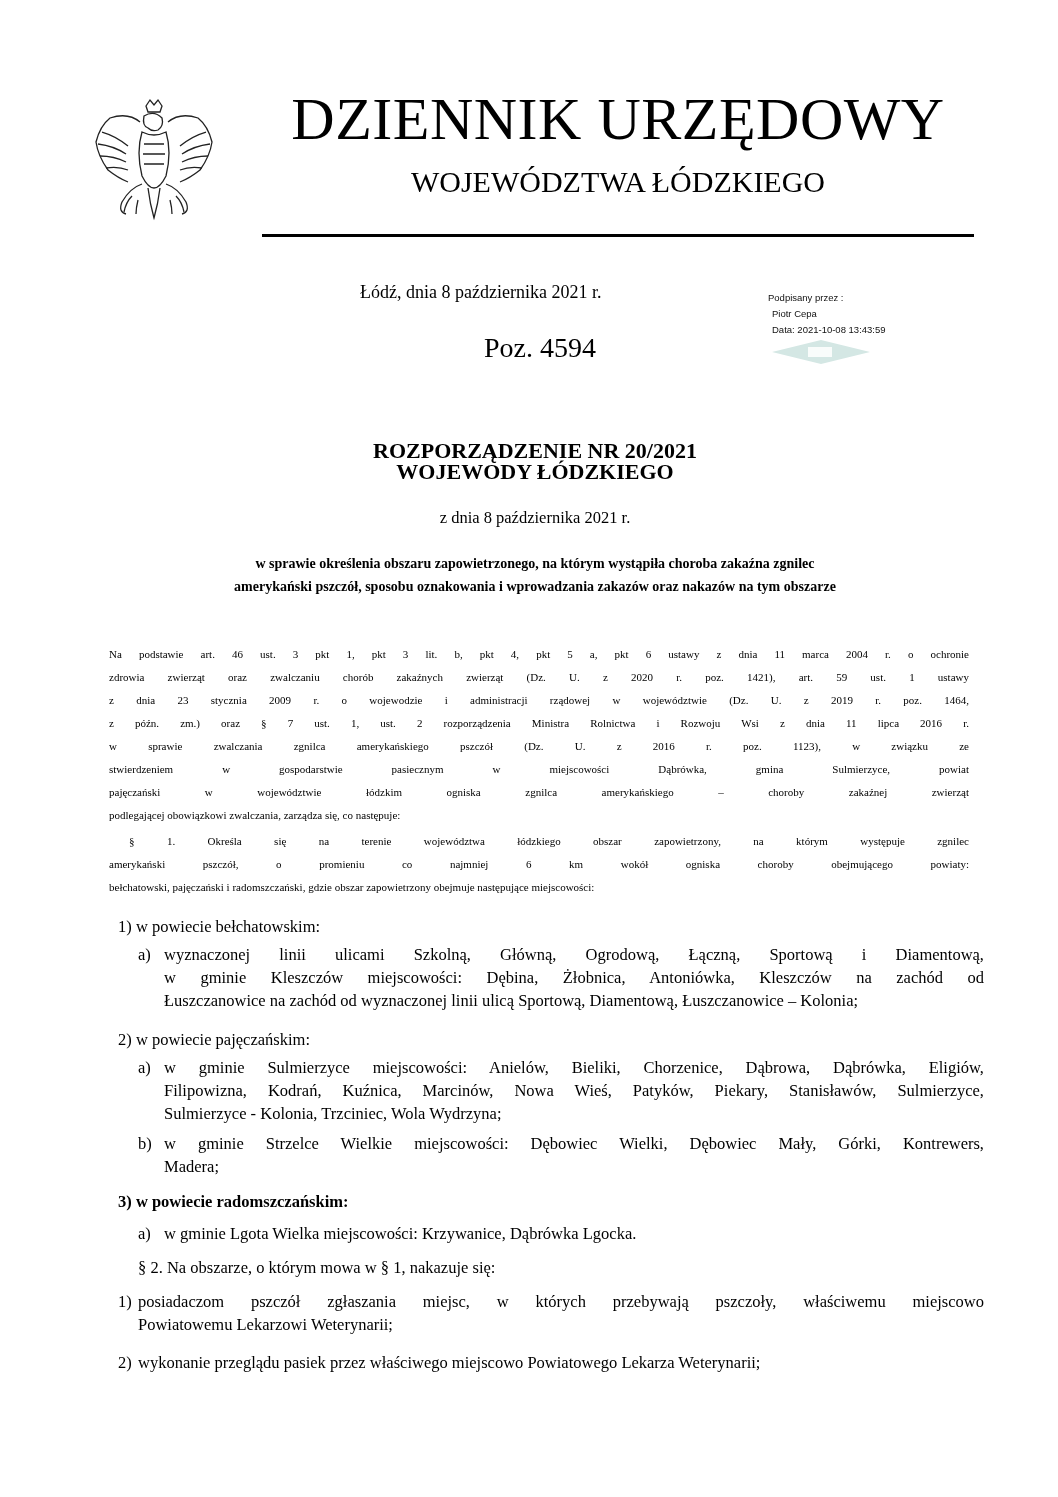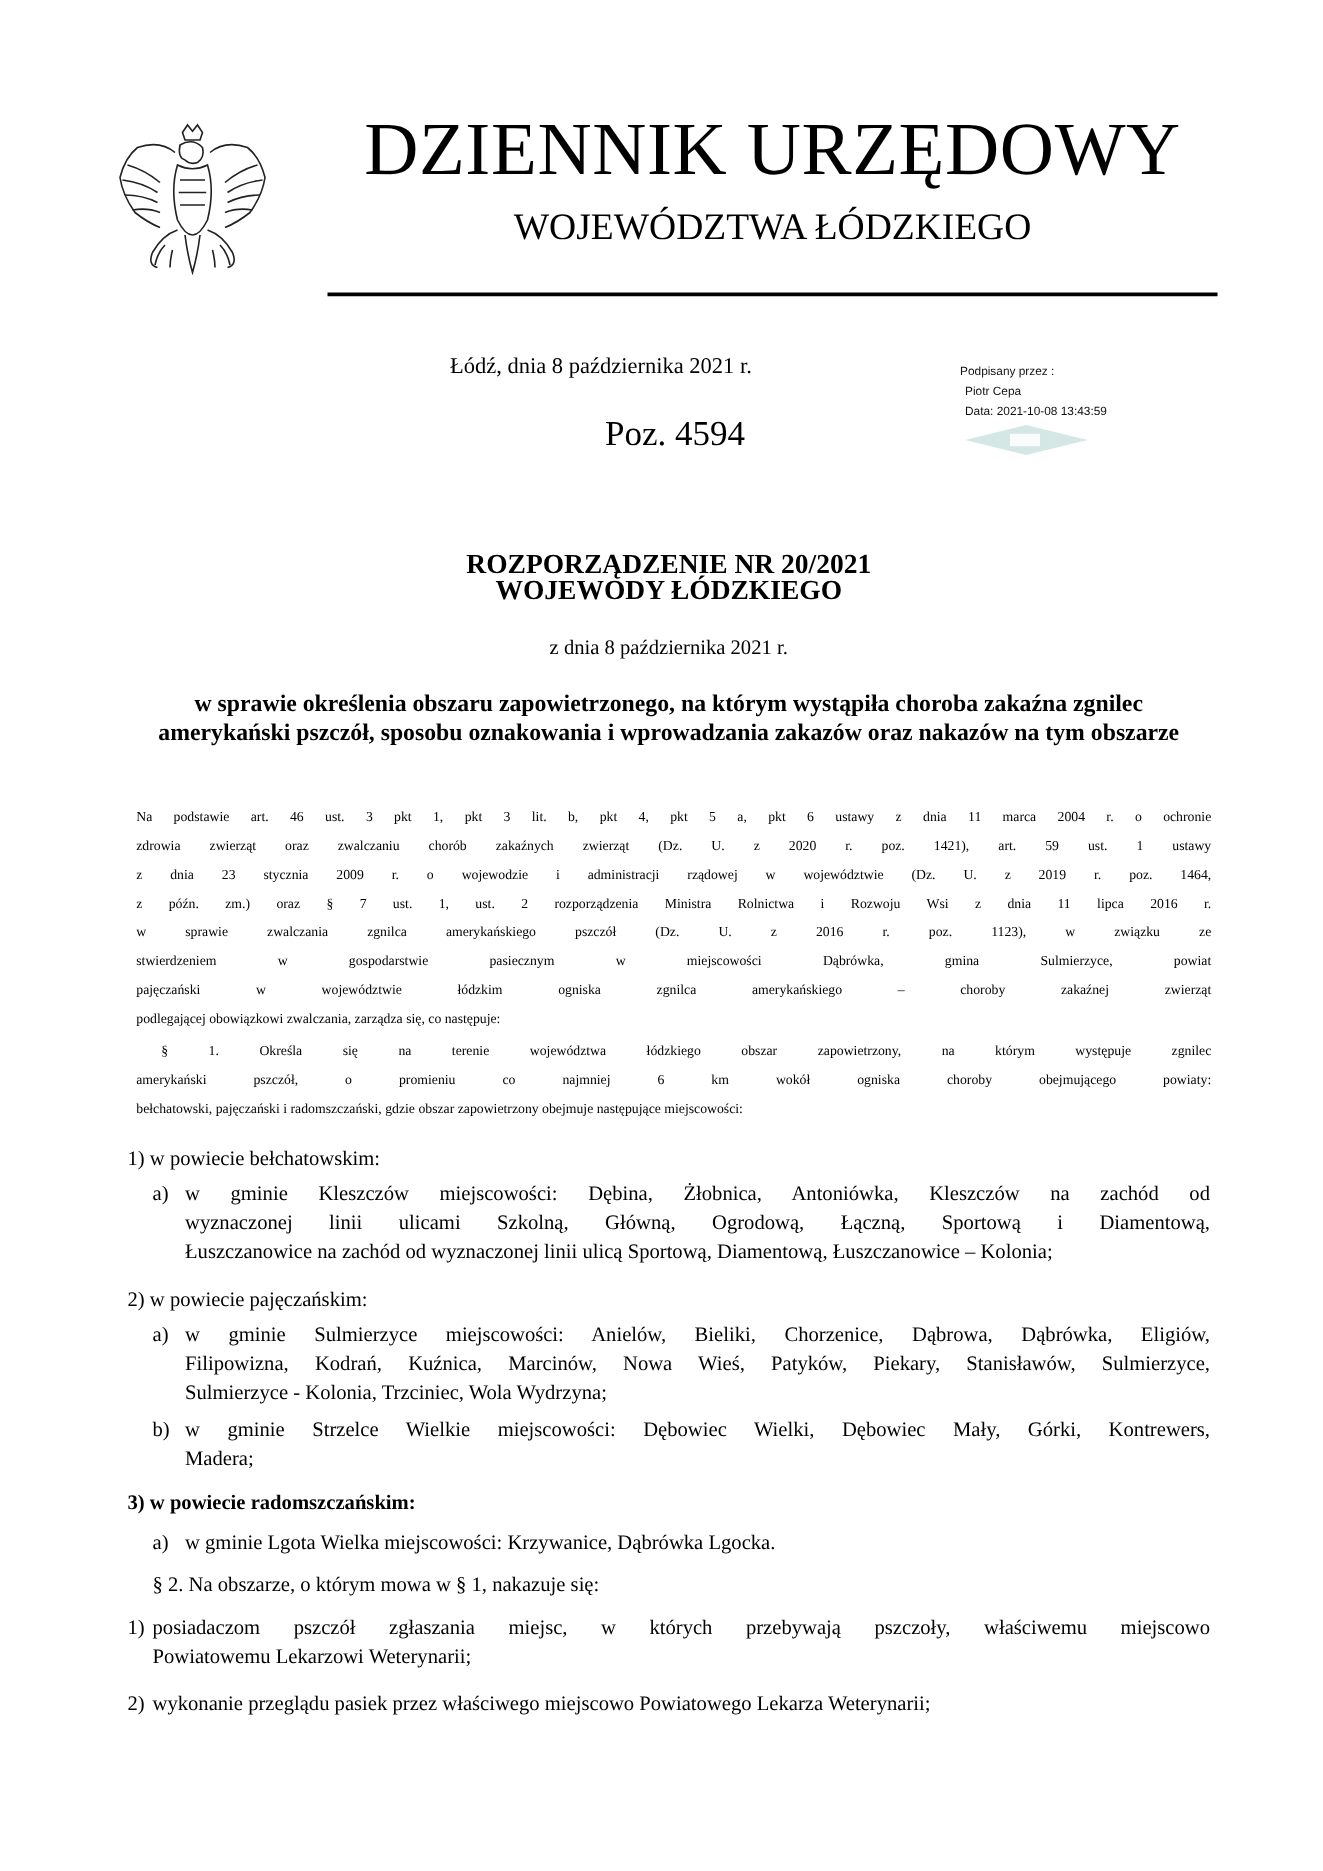--- a/index.html
+++ b/index.html
@@ -10,25 +10,25 @@
   .title2{left:262px;top:160px;width:712px;text-align:center;font-size:30px;line-height:44px;}
   .rule{left:262px;top:234px;width:712px;height:3px;background:#000;}
   .date{left:360px;top:282px;width:360px;text-align:left;font-size:18px;}
   .poz{left:360px;top:332px;width:360px;text-align:center;font-size:28px;}
   .sig{left:768px;top:290px;font-family:"Liberation Sans","DejaVu Sans",sans-serif;font-size:9.5px;line-height:16px;color:#111;}
   .sig .name{padding-left:4px;}
   .sig .dt{padding-left:4px;}
   .sig-logo{left:772px;top:340px;width:98px;height:24px;}
   .rz{left:100px;top:440px;width:870px;text-align:center;font-weight:bold;font-size:22px;line-height:21px;}
   .zdnia{left:100px;top:508px;width:870px;text-align:center;font-size:16.5px;}
-  .subj{left:100px;top:552px;width:870px;text-align:center;font-weight:bold;font-size:19px;line-height:23px;}
+  .subj{left:100px;top:552px;width:870px;text-align:center;font-weight:bold;font-size:14px;line-height:23px;}
   .body{left:109px;width:860px;font-size:11px;line-height:23px;text-align:justify;}
   .line{white-space:nowrap;display:block;text-align:justify;text-align-last:justify;}
   .line.last{text-align-last:left;}
-  .item{position:absolute;font-size:16.5px;line-height:23px;}
+  .item{position:absolute;font-size:16.5px;line-height:23px;margin-left:16px;}
   .lbl{position:absolute;}
   .txt{position:absolute;text-align:justify;}
 </style>
 </head>
 <body>
 
 <div class="abs emblem">
   <svg width="132" height="140" viewBox="0 0 132 140">
     <g fill="none" stroke="#222" stroke-width="1.3">
       <path d="M58 14 l4 -6 l4 5 l4 -5 l4 6 l-2 6 h-12 z"></path>
@@ -92,22 +92,22 @@
   <span class="line last">bełchatowski, pajęczański i radomszczański, gdzie obszar zapowietrzony obejmuje następujące miejscowości:</span>
 </div>
 
 <div class="item" style="left:102px;top:915px;">
   <span>1)</span>
   <span>w powiecie bełchatowskim:</span>
 </div>
 <div class="item" style="left:122px;top:943px;">
   <span class="lbl" style="left:0;top:0;">a)</span>
   <div class="txt" style="left:26px;top:0;width:820px;">
+    <span class="line">wyznaczonej linii ulicami Szkolną, Główną, Ogrodową, Łączną, Sportową i Diamentową,</span>
     <span class="line">w gminie Kleszczów miejscowości: Dębina, Żłobnica, Antoniówka, Kleszczów na zachód od</span>
-    <span class="line">wyznaczonej linii ulicami Szkolną, Główną, Ogrodową, Łączną, Sportową i Diamentową,</span>
     <span class="line last">Łuszczanowice na zachód od wyznaczonej linii ulicą Sportową, Diamentową, Łuszczanowice – Kolonia;</span>
   </div>
 </div>
 
 <div class="item" style="left:102px;top:1028px;">
   <span>2)</span>
   <span>w powiecie pajęczańskim:</span>
 </div>
 <div class="item" style="left:122px;top:1056px;">
   <span class="lbl" style="left:0;top:0;">a)</span>

